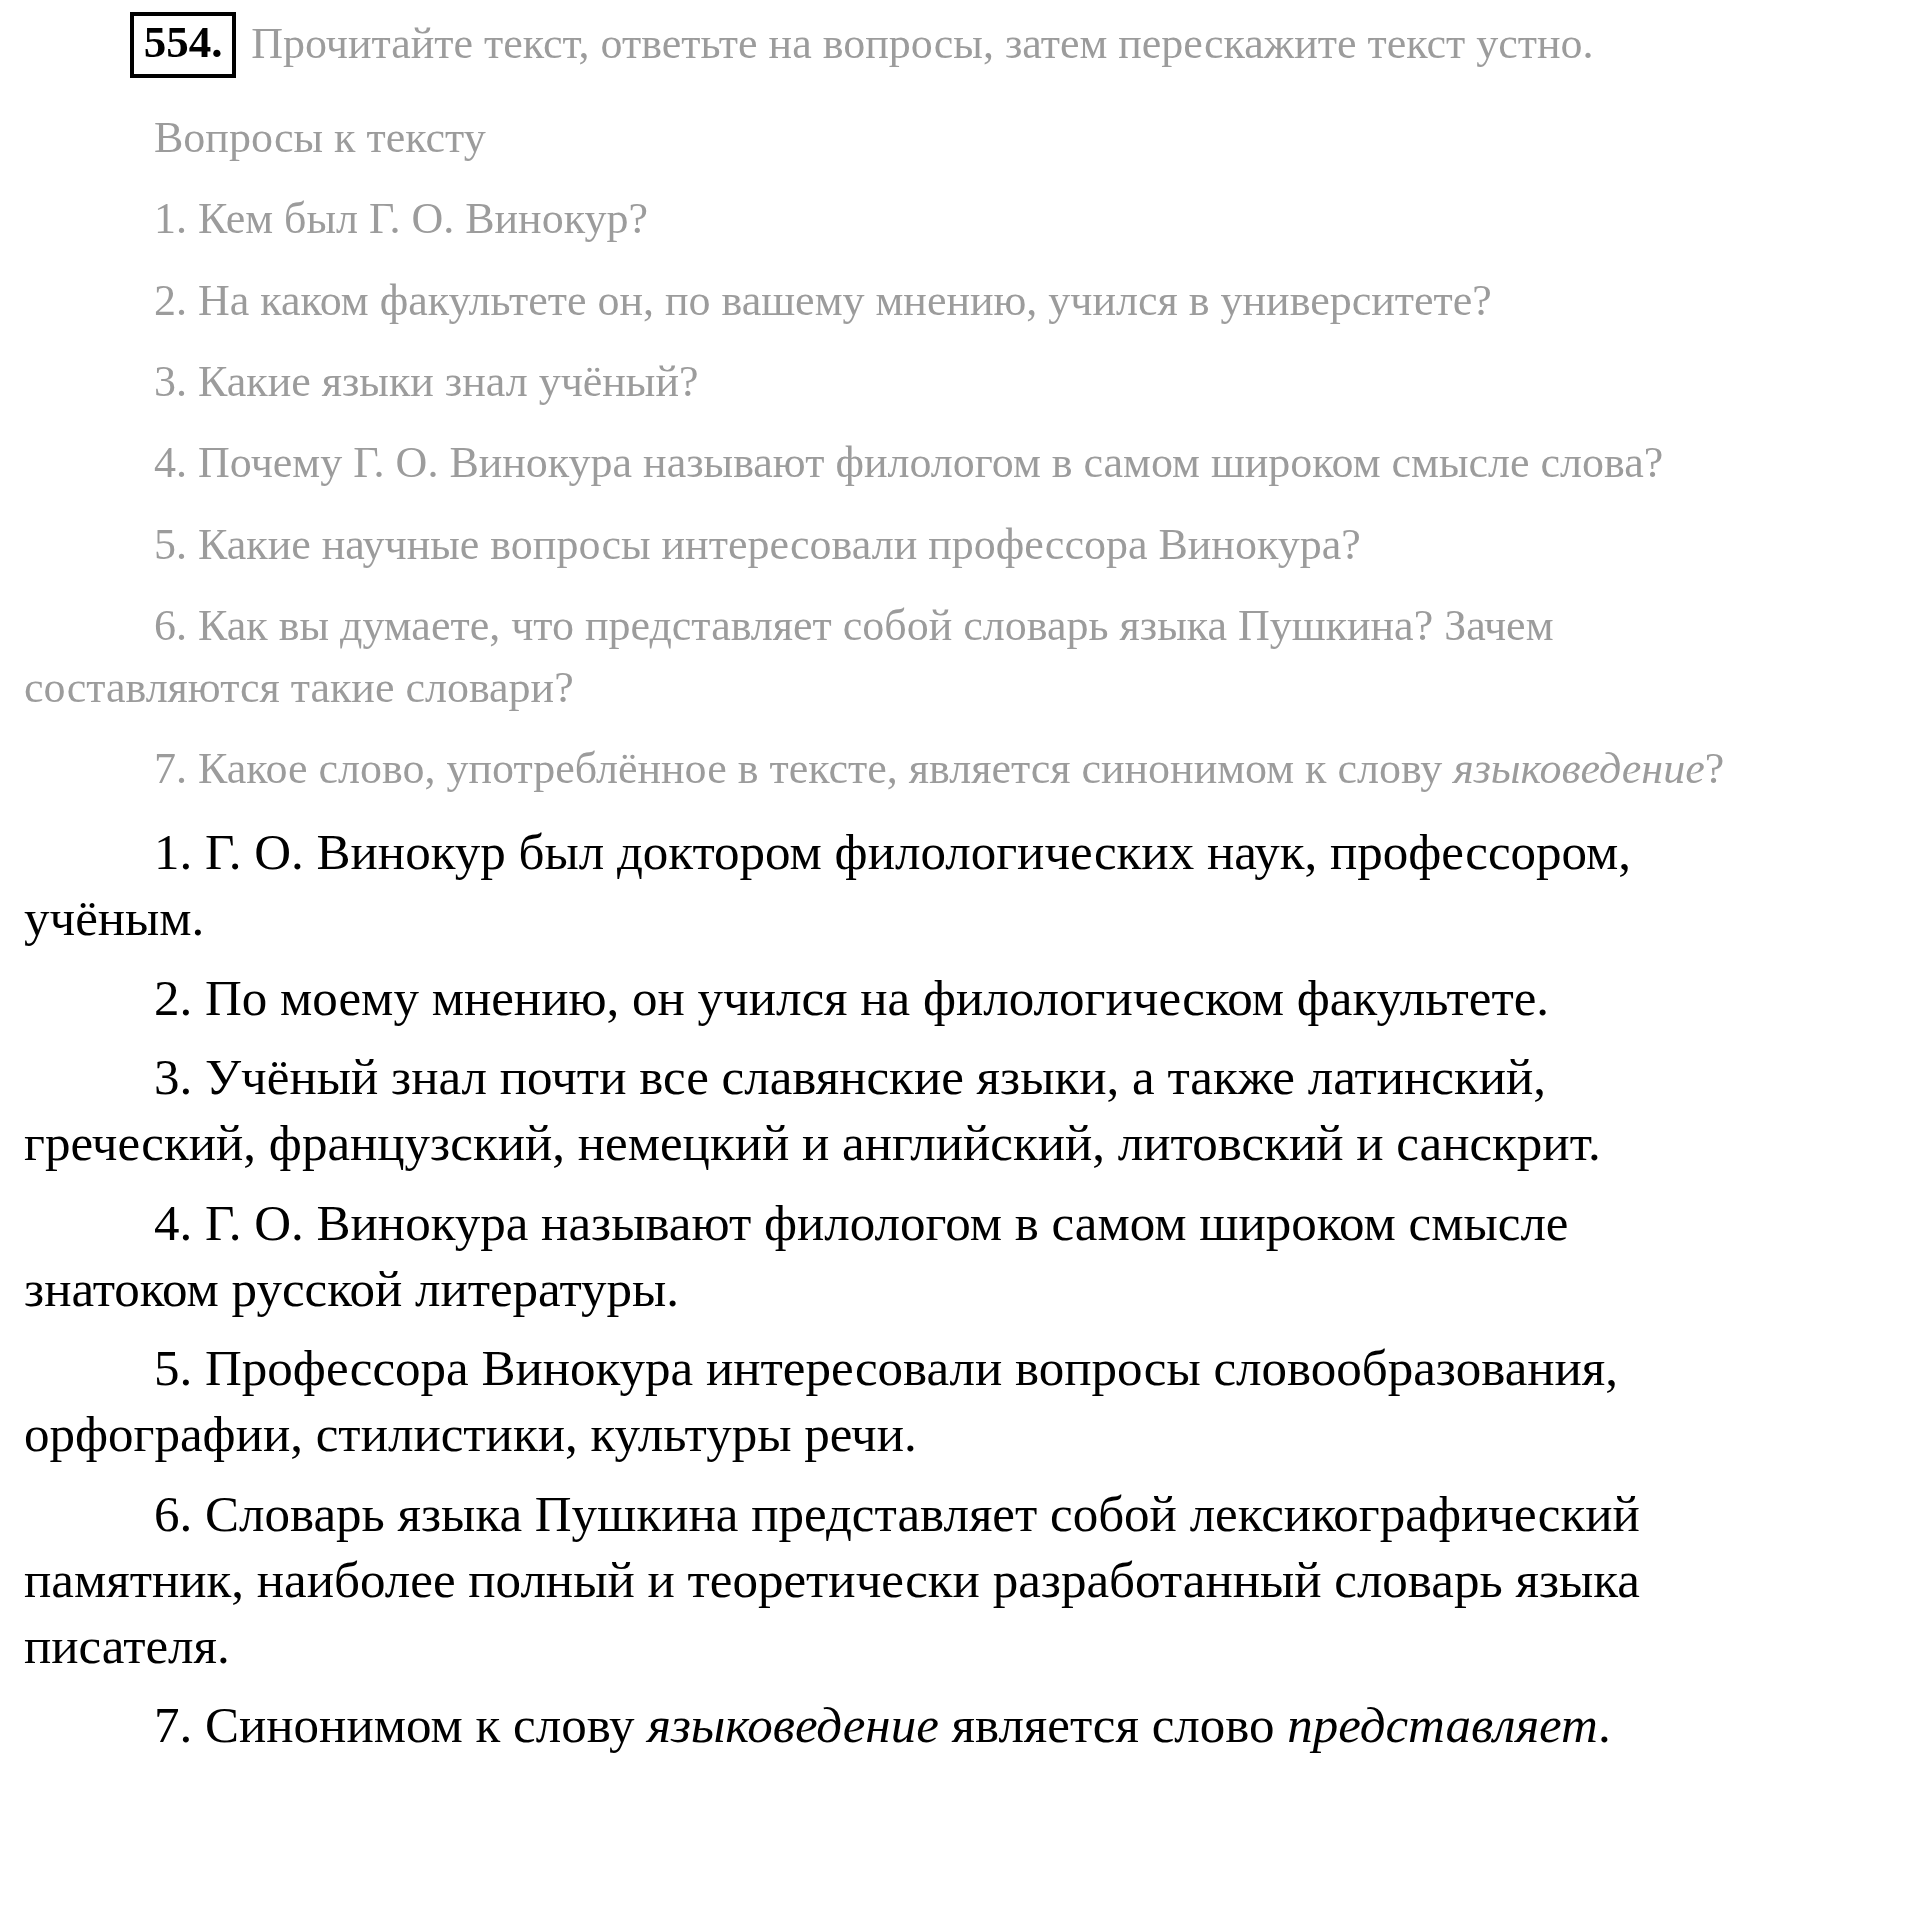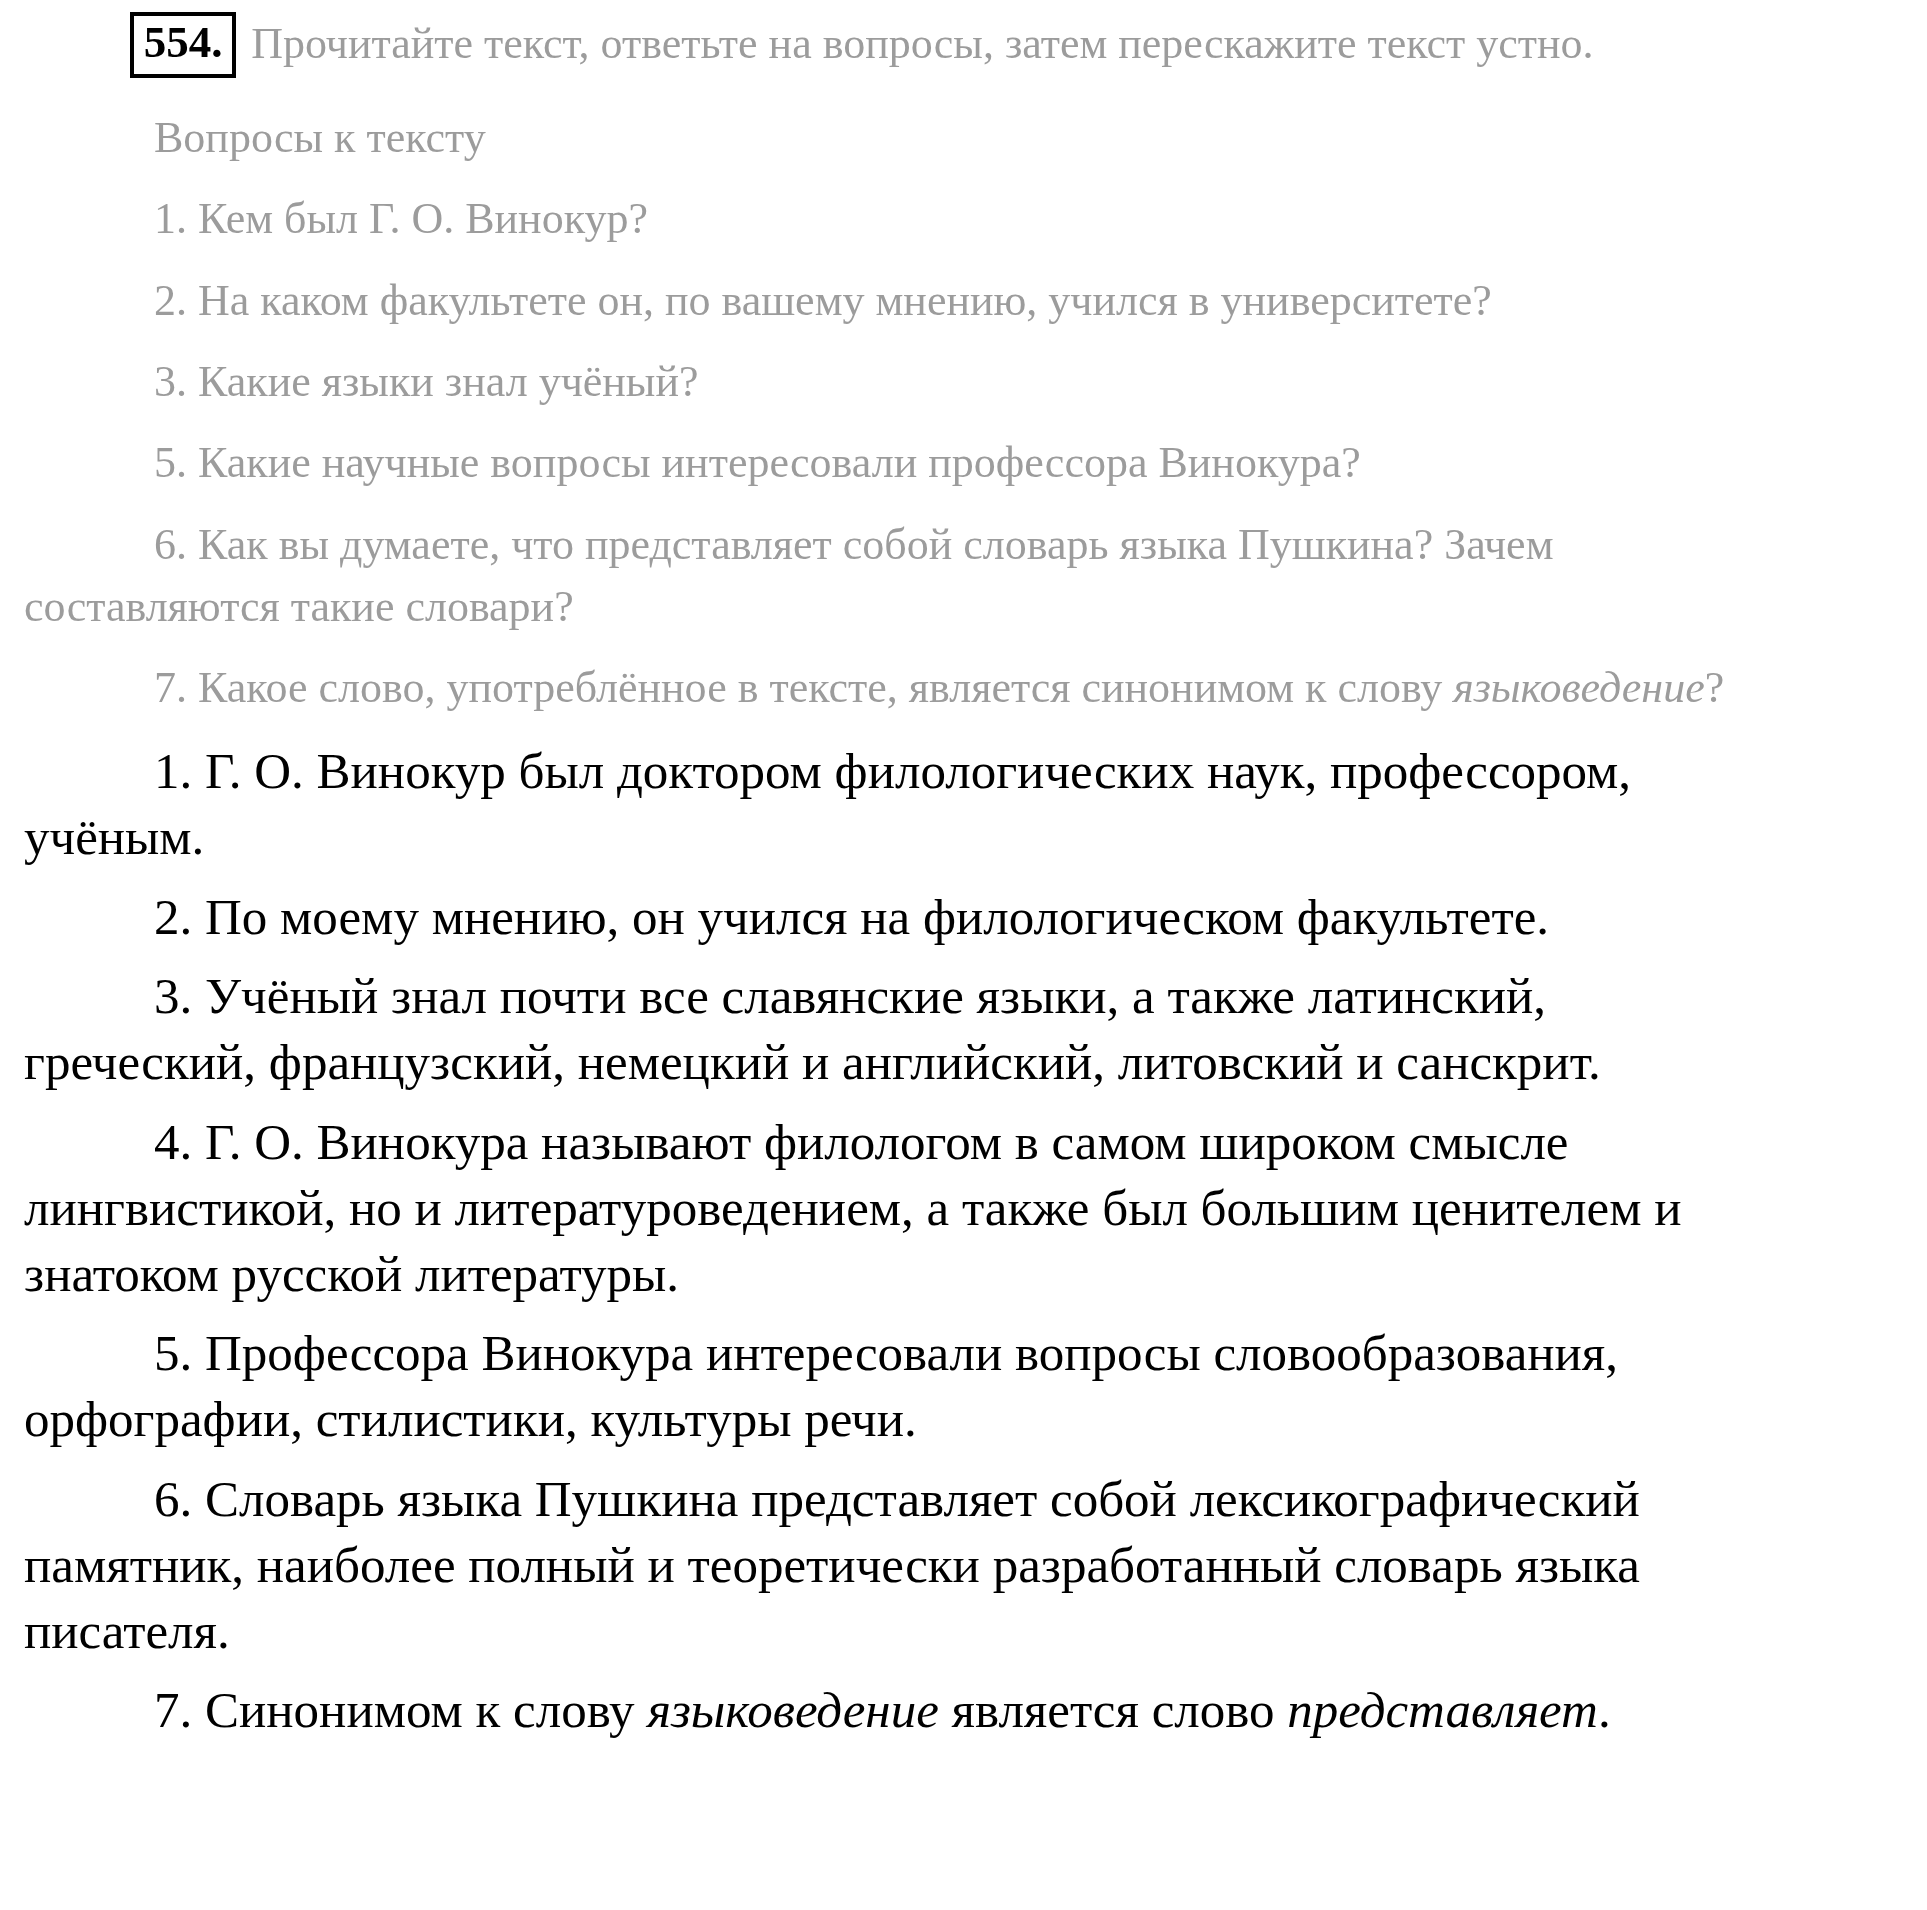--- a/index.html
+++ b/index.html
@@ -79,20 +79,23 @@
   <p>
     <span class="line indent">1. Кем был Г. О. Винокур?</span>
   </p>
   <p>
     <span class="line indent">2. На каком факультете он, по вашему мнению, учился в университете?</span>
   </p>
   <p>
     <span class="line indent">3. Какие языки знал учёный?</span>
   </p>
   <p>
+    <span class="line indent">4. Почему Г. О. Винокура называют филологом в самом широком смысле слова?</span>
+  </p>
+  <p>
     <span class="line indent">5. Какие научные вопросы интересовали профессора Винокура?</span>
   </p>
   <p>
     <span class="line indent">6. Как вы думаете, что представляет собой словарь языка Пушкина? Зачем</span>
     <span class="line">составляются такие словари?</span>
   </p>
   <p>
     <span class="line indent"><span>7. Какое слово, употреблённое в тексте, является синонимом к слову </span><span class="it">языковедение</span><span>?</span></span>
   </p>
 </div>
@@ -104,21 +107,20 @@
   </p>
   <p>
     <span class="line indent">2. По моему мнению, он учился на филологическом факультете.</span>
   </p>
   <p>
     <span class="line indent">3. Учёный знал почти все славянские языки, а также латинский,</span>
     <span class="line">греческий, французский, немецкий и английский, литовский и санскрит.</span>
   </p>
   <p>
     <span class="line indent">4. Г. О. Винокура называют филологом в самом широком смысле</span>
-    <span class="line">лингвистикой, но и литературоведением, а также был большим ценителем и</span>
     <span class="line">знатоком русской литературы.</span>
   </p>
   <p>
     <span class="line indent">5. Профессора Винокура интересовали вопросы словообразования,</span>
     <span class="line">орфографии, стилистики, культуры речи.</span>
   </p>
   <p>
     <span class="line indent">6. Словарь языка Пушкина представляет собой лексикографический</span>
     <span class="line">памятник, наиболее полный и теоретически разработанный словарь языка</span>
     <span class="line">писателя.</span>

